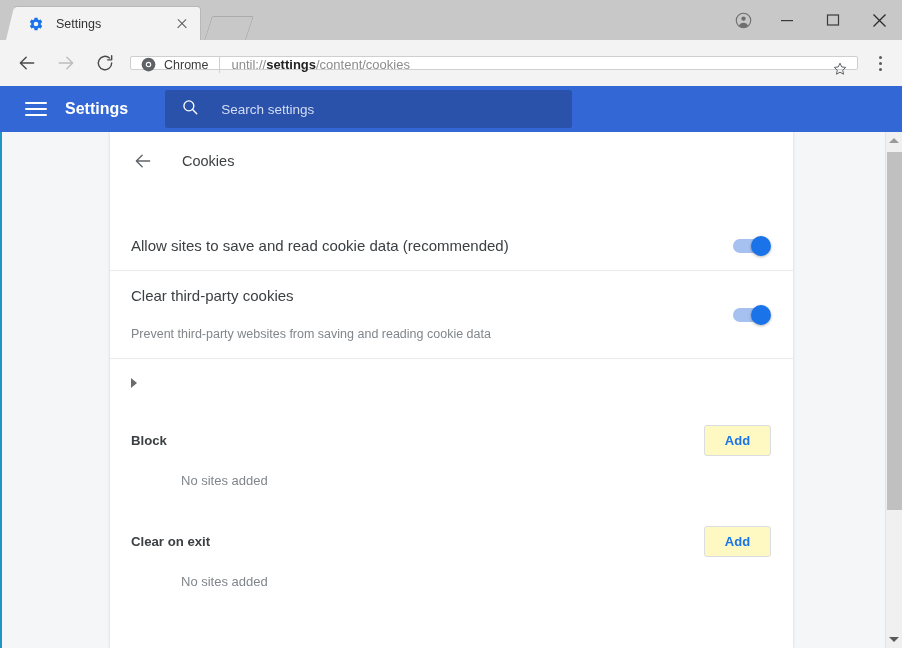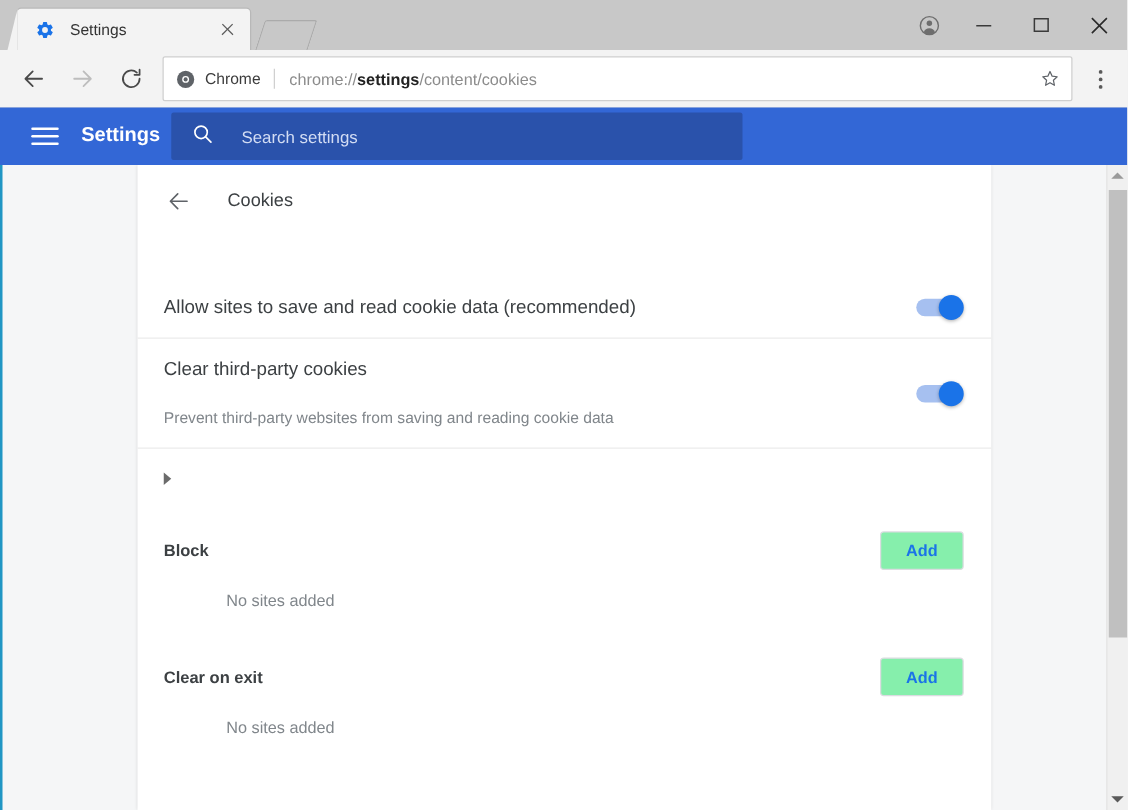--- a/index.html
+++ b/index.html
@@ -117,28 +117,28 @@
   }
   .nav-btn {
     width: 30px; height: 30px;
     margin-left: 9px;
     display: flex; align-items: center; justify-content: center;
   }
   .nav-btn:first-child { margin-left: 12px; }
 
   .omnibox {
     flex: 1;
-    height: 36px;
+    height: 14px;
     margin-left: 10px;
     margin-right: 8px;
     background: #ffffff;
     border: 1px solid #cfcfcf;
     border-radius: 2px;
     display: flex;
-    align-items: center;
+    align-items: flex-start;
     padding-left: 10px;
     padding-right: 4px;
   }
   .chrome-chip {
     display: flex;
     align-items: center;
     flex: 0 0 auto;
   }
   .chrome-chip-label {
     margin-left: 8px;
@@ -196,22 +196,22 @@
   .ham-line { width: 22px; height: 2px; background: #fff; border-radius: 1px; }
 
   .settings-title {
     margin-left: 18px;
     font-size: 16px;
     font-weight: bold;
     color: #ffffff;
     white-space: nowrap;
   }
   .search-box {
-    margin-left: 9px;
-    width: 457px;
+    margin-left: 37px;
+    width: 407px;
     height: 38px;
     background: #2a52ab;
     border-radius: 2px;
     display: flex;
     align-items: center;
     padding-left: 16px;
   }
   .search-placeholder {
     margin-left: 22px;
     font-size: 13.5px;
@@ -330,21 +330,21 @@
   }
   .section-title {
     font-size: 13.2px;
     color: #3c4043;
     font-weight: bold;
   }
   .add-btn {
     width: 67px; height: 31px;
     border: 1px solid #dadce0;
     border-radius: 3px;
-    background: #86efac;
+    background: #fef9c3;
     color: #1a73e8;
     font-size: 13px;
     font-family: "Liberation Sans", sans-serif;
     font-weight: bold;
     cursor: pointer;
     display: flex;
     align-items: center;
     justify-content: center;
     margin-right: 1px;
   }
@@ -457,21 +457,21 @@
     <div class="omnibox">
       <span class="chrome-chip">
         <svg width="15" height="15" viewBox="0 0 24 24">
           <circle cx="12" cy="12" r="11" fill="#5f6368"></circle>
           <circle cx="12" cy="12" r="4.4" fill="#ffffff"></circle>
           <circle cx="12" cy="12" r="2.6" fill="#5f6368"></circle>
         </svg>
         <span class="chrome-chip-label">Chrome</span>
       </span>
       <span class="omni-divider"></span>
-      <span class="omni-url"><span>chrome://</span><b>settings</b><span>/content/cookies</span></span>
+      <span class="omni-url"><span>until://</span><b>settings</b><span>/content/cookies</span></span>
       <span class="star-btn">
         <svg width="16" height="16" viewBox="0 0 24 24">
           <path d="M12 3.3l2.6 5.6 6 .7-4.5 4.2 1.2 6-5.3-3-5.3 3 1.2-6L3.4 9.6l6-.7z" fill="none" stroke="#5f6368" stroke-width="1.5" stroke-linejoin="round"></path>
         </svg>
       </span>
     </div>
 
     <div class="menu-btn">
       <span class="menu-dot"></span>
       <span class="menu-dot"></span>

